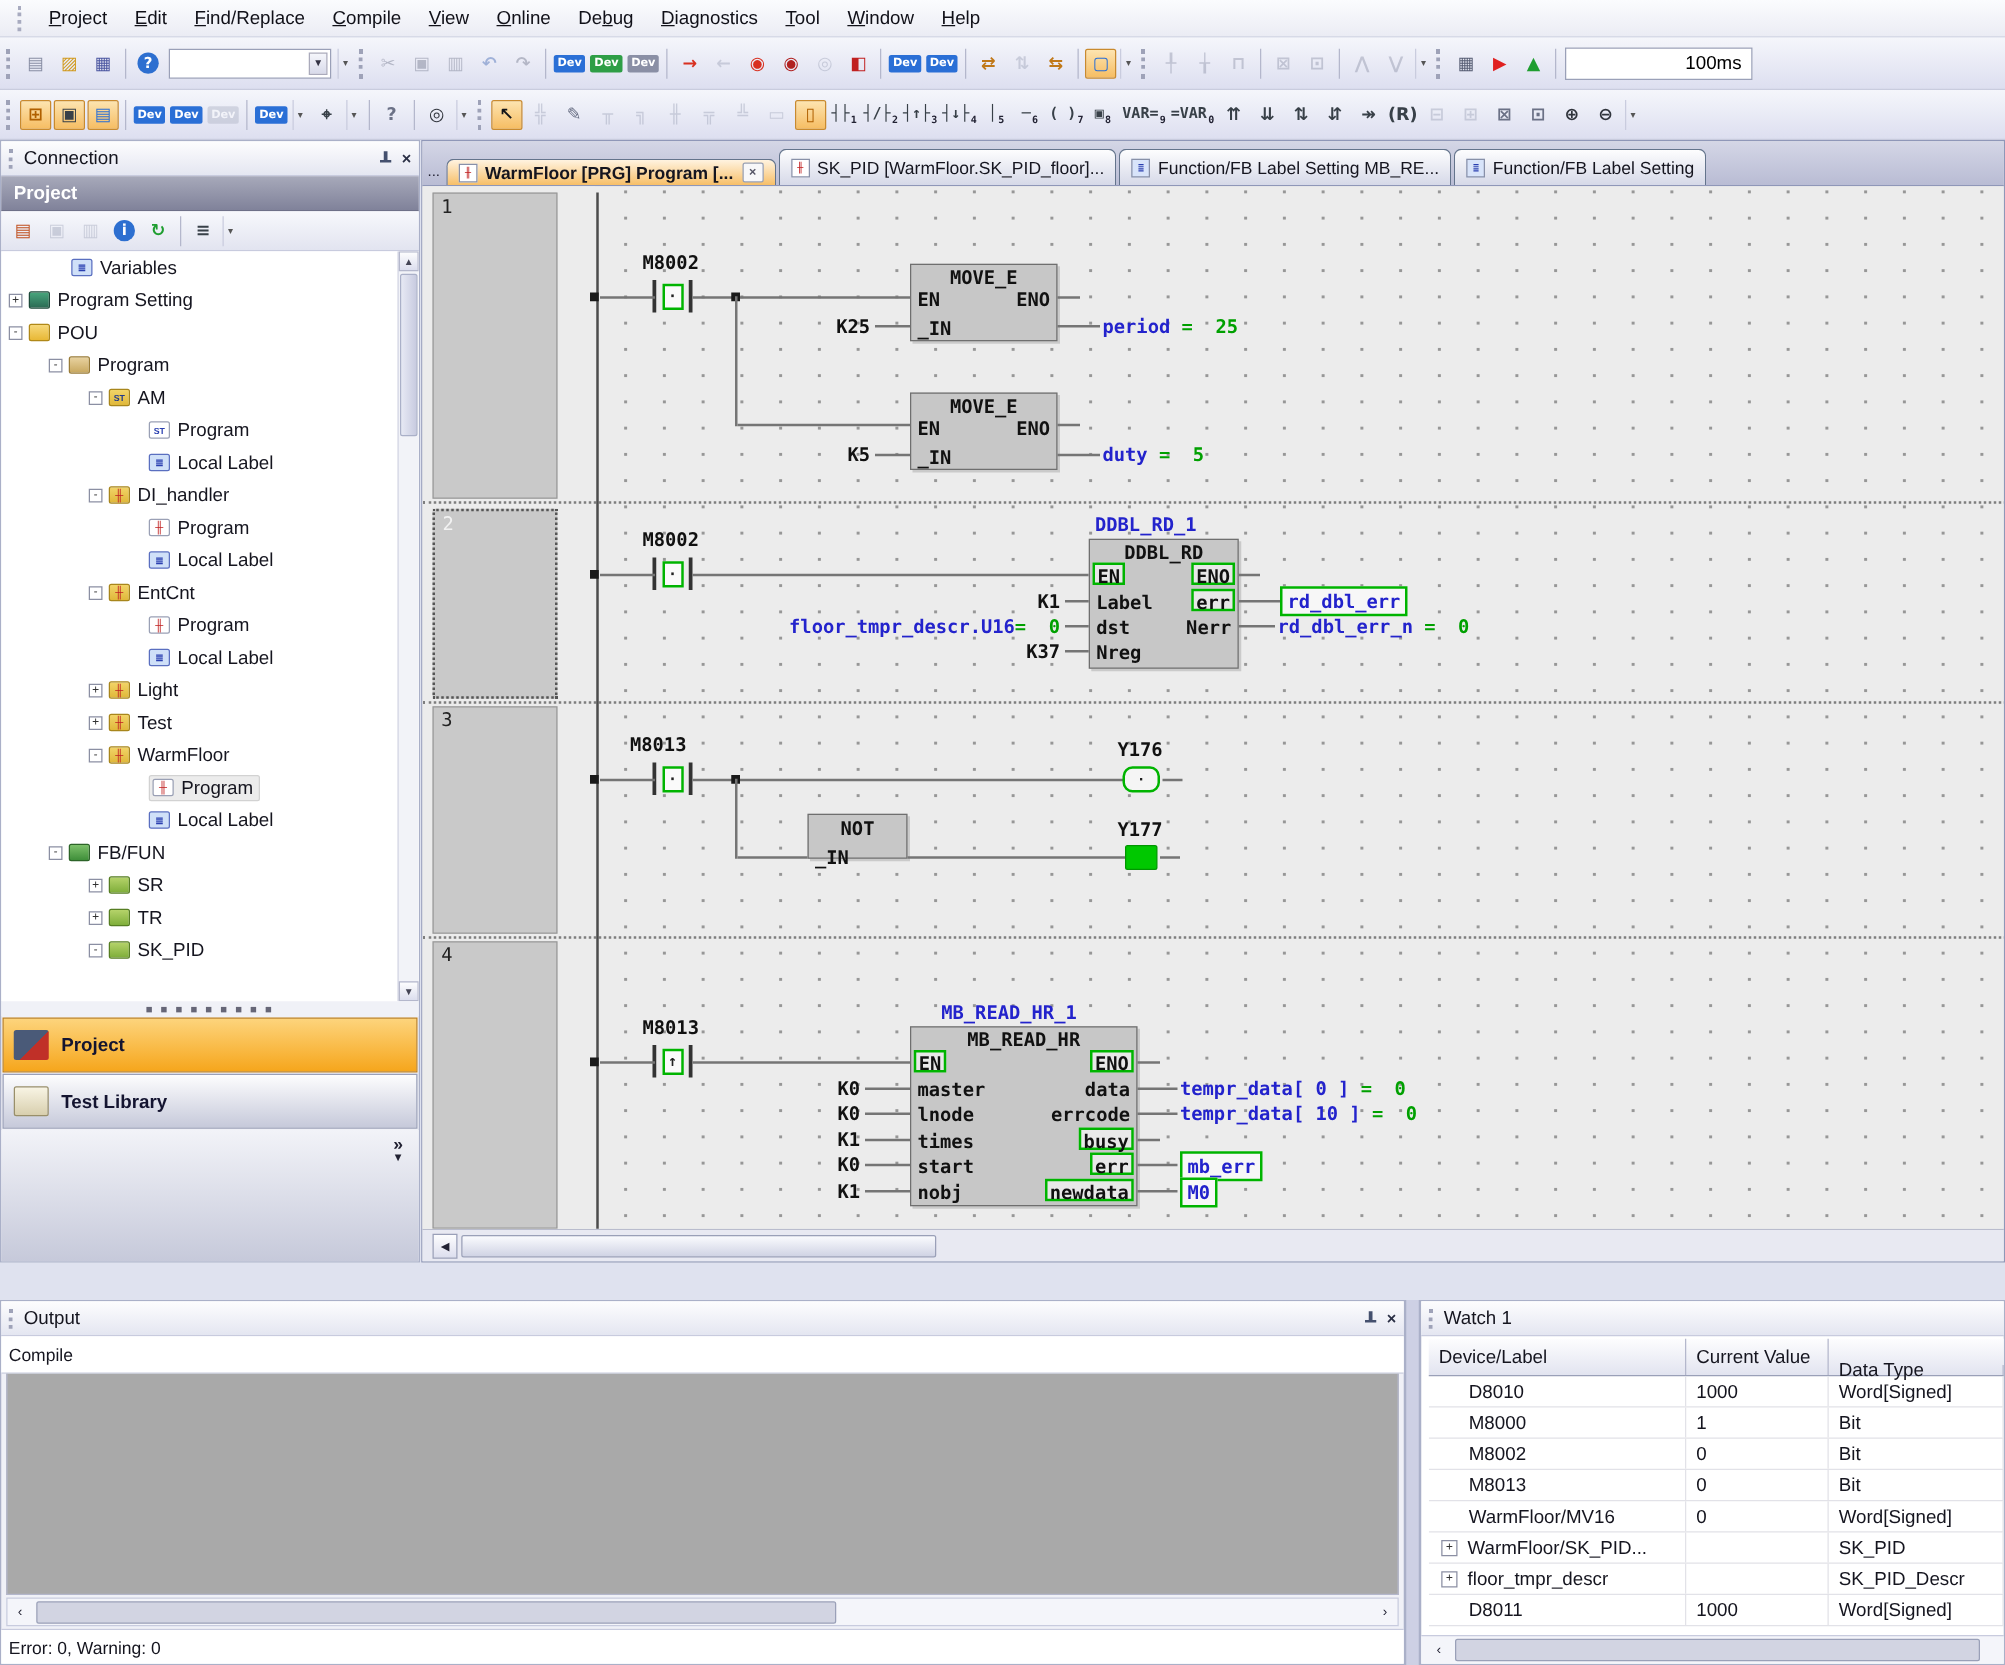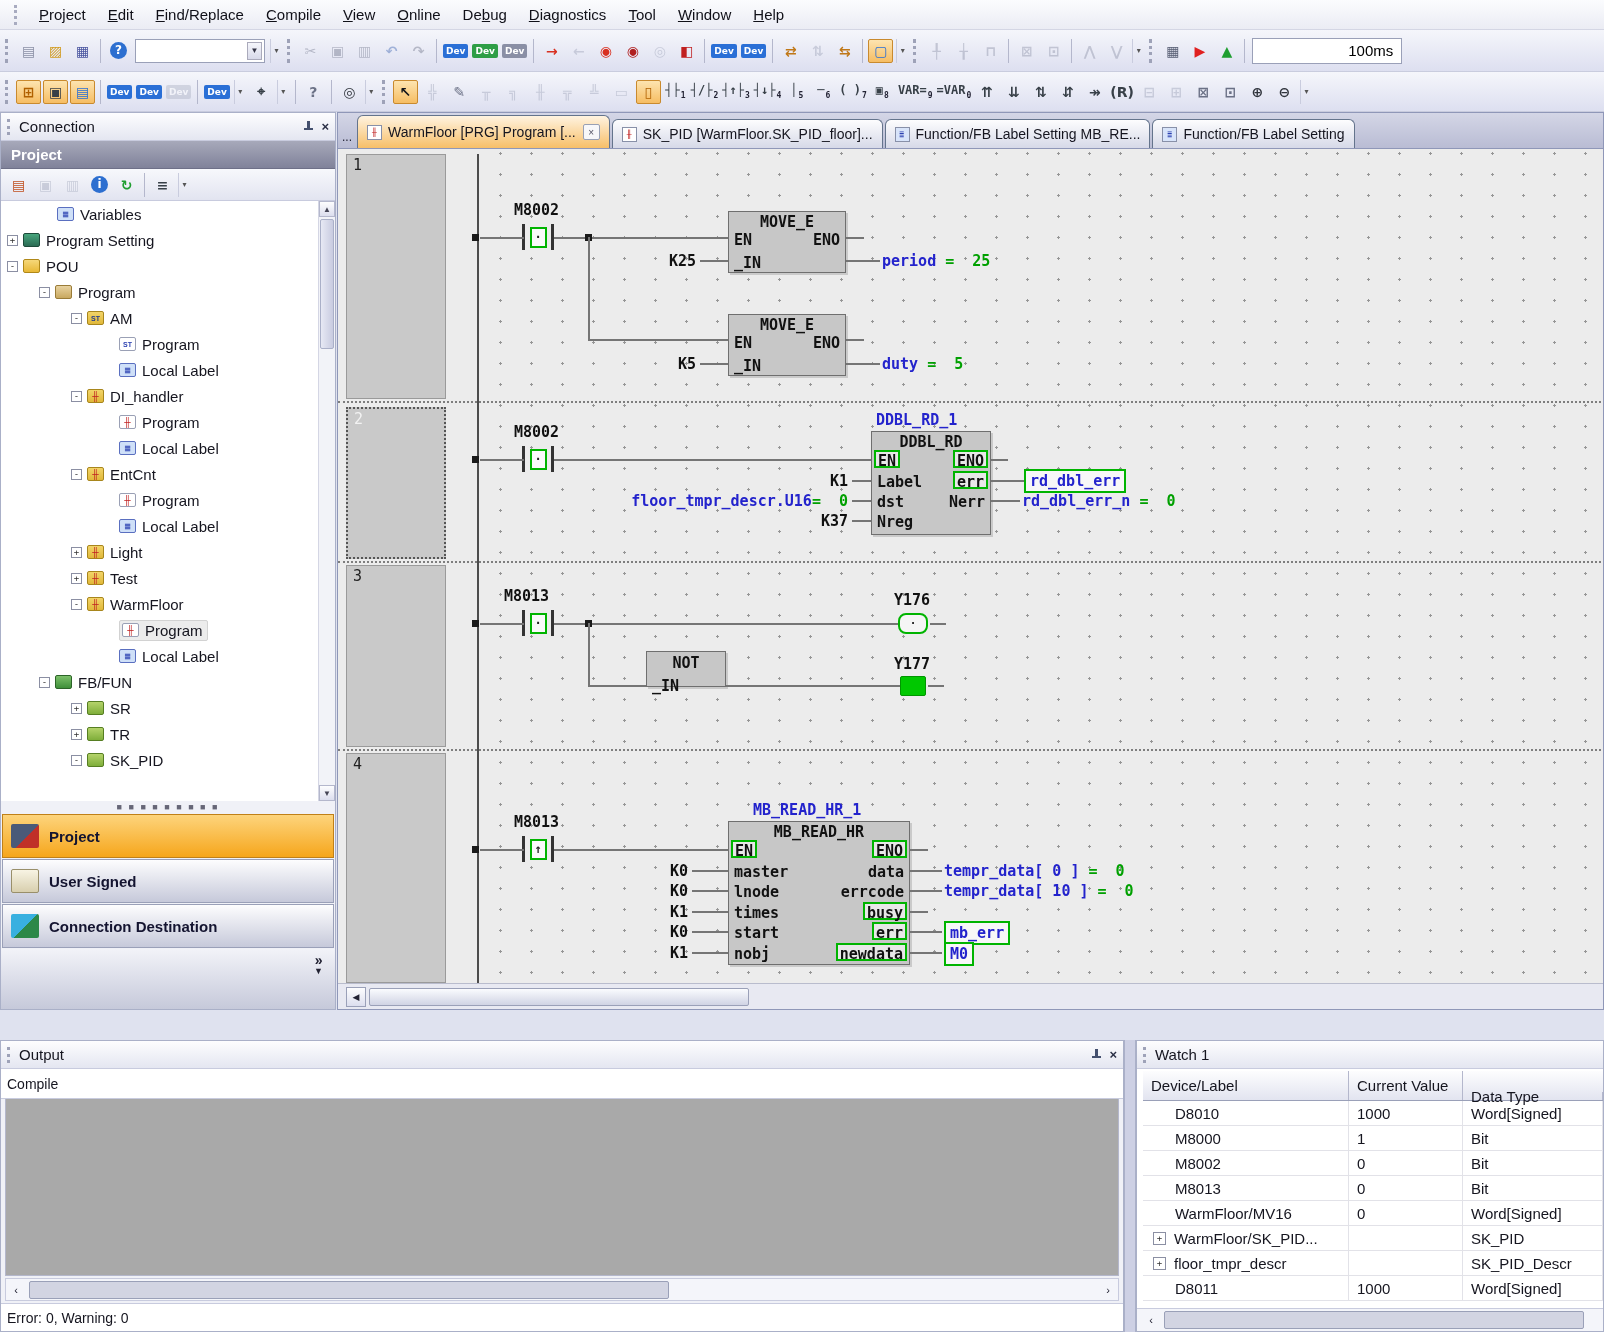--- a/index.html
+++ b/index.html
@@ -64,21 +64,21 @@
   .nbi-project{background:linear-gradient(135deg,#4a5a78 55%,#c03028 55%)}
   .nbi-userlib{background:linear-gradient(#f8f4e4,#d8cfae);border:1px solid #998f6a}
   .nbi-conn{background:linear-gradient(135deg,#38b0e0 50%,#2c8848 50%)}
   #navmore{flex:1;background:linear-gradient(#f2f3f8,#c6c9da);display:flex;justify-content:flex-end;padding:6px 12px 0 0;font-weight:bold;color:#223;font-size:14px}
   #navmore .col{display:flex;flex-direction:column;align-items:center;line-height:11px}
   
   #editor{left:337px;top:112px;width:1267px;height:898px;border:1px solid #8f97b8;background:#ececec;display:flex;flex-direction:column}
   #tabbar{height:36px;background:linear-gradient(#d4d6e6,#b9bcd4);display:flex;align-items:flex-end;padding-left:2px;border-bottom:1px solid #8f97b8;overflow:hidden}
   .tabstub{font-size:12px;color:#223;padding:0 4px 4px 2px}
   .tab{height:29px;margin:0 1px;display:flex;align-items:center;padding:0 9px;border:1px solid #64748c;border-bottom:none;border-radius:6px 6px 0 0;background:linear-gradient(#fdfdfe,#d6d9e8);font-size:14px;color:#15151f;white-space:nowrap}
-  .tab.active{height:33px;background:linear-gradient(#fff3e0,#f7bf68);font-weight:normal}
+  .tab.active{height:21px;background:linear-gradient(#fff3e0,#f7bf68);font-weight:bold}
   .ticon{width:15px;height:15px;margin-right:6px;background:#fff;border:1px solid #8890a8;position:relative;font:bold 8px/13px "DejaVu Sans Mono",monospace;text-align:center}
   .ticon.ladder{color:#c02020}.ticon.ladder::before{content:"╫"}
   .ticon.table{background:#d8e4fa;color:#2a3fb0}.ticon.table::before{content:"≣"}
   .tclose{width:17px;height:16px;margin-left:7px;background:#f7f7f9;border:1px solid #98a0b4;display:flex;align-items:center;justify-content:center;font-size:10px;color:#556;border-radius:2px}
   #canvas{position:relative;flex:1;background-color:#ececec;background-image:radial-gradient(circle,#969696 1.1px,transparent 1.4px);background-size:31px 21px;background-position:23px 15px;overflow:hidden}
   #leftstrip{left:0;top:0;width:138px;height:836px;background:#ececec}
   .rcell{left:8px;width:100px;background:#c9c9c9;border:1px solid #9a9a9a;font:15px "DejaVu Sans Mono",monospace;color:#222;padding:1px 0 0 6px}
   .rcell.sel{border:2px dotted #555;color:#f2f2f2}
   .rsep{left:0;width:1267px;border-top:2px dotted #7e7e7e;height:0}
   #rail{left:139px;top:5px;width:2px;height:831px;background:#4c4c4c}
@@ -548,25 +548,21 @@
       </div>
       </div>
     <div id="navsplit">■ ■ ■ ■ ■ ■ ■ ■ ■</div>
     <div id="navbuttons">
         <div class="navbtn active">
           <span class="nbi nbi-project"></span>
           <span>Project</span>
         </div>
         <div class="navbtn">
           <span class="nbi nbi-userlib"></span>
-          <span>User Signed</span>
-        </div>
-        <div class="navbtn">
-          <span class="nbi nbi-conn"></span>
-          <span>Connection Destination</span>
+          <span>Test Library</span>
         </div>
       </div>
     <div id="navmore">
       <span class="col">
           <span>»</span>
           <span style="font-size:9px">▼</span>
         </span>
     </div>
   </div>
 

